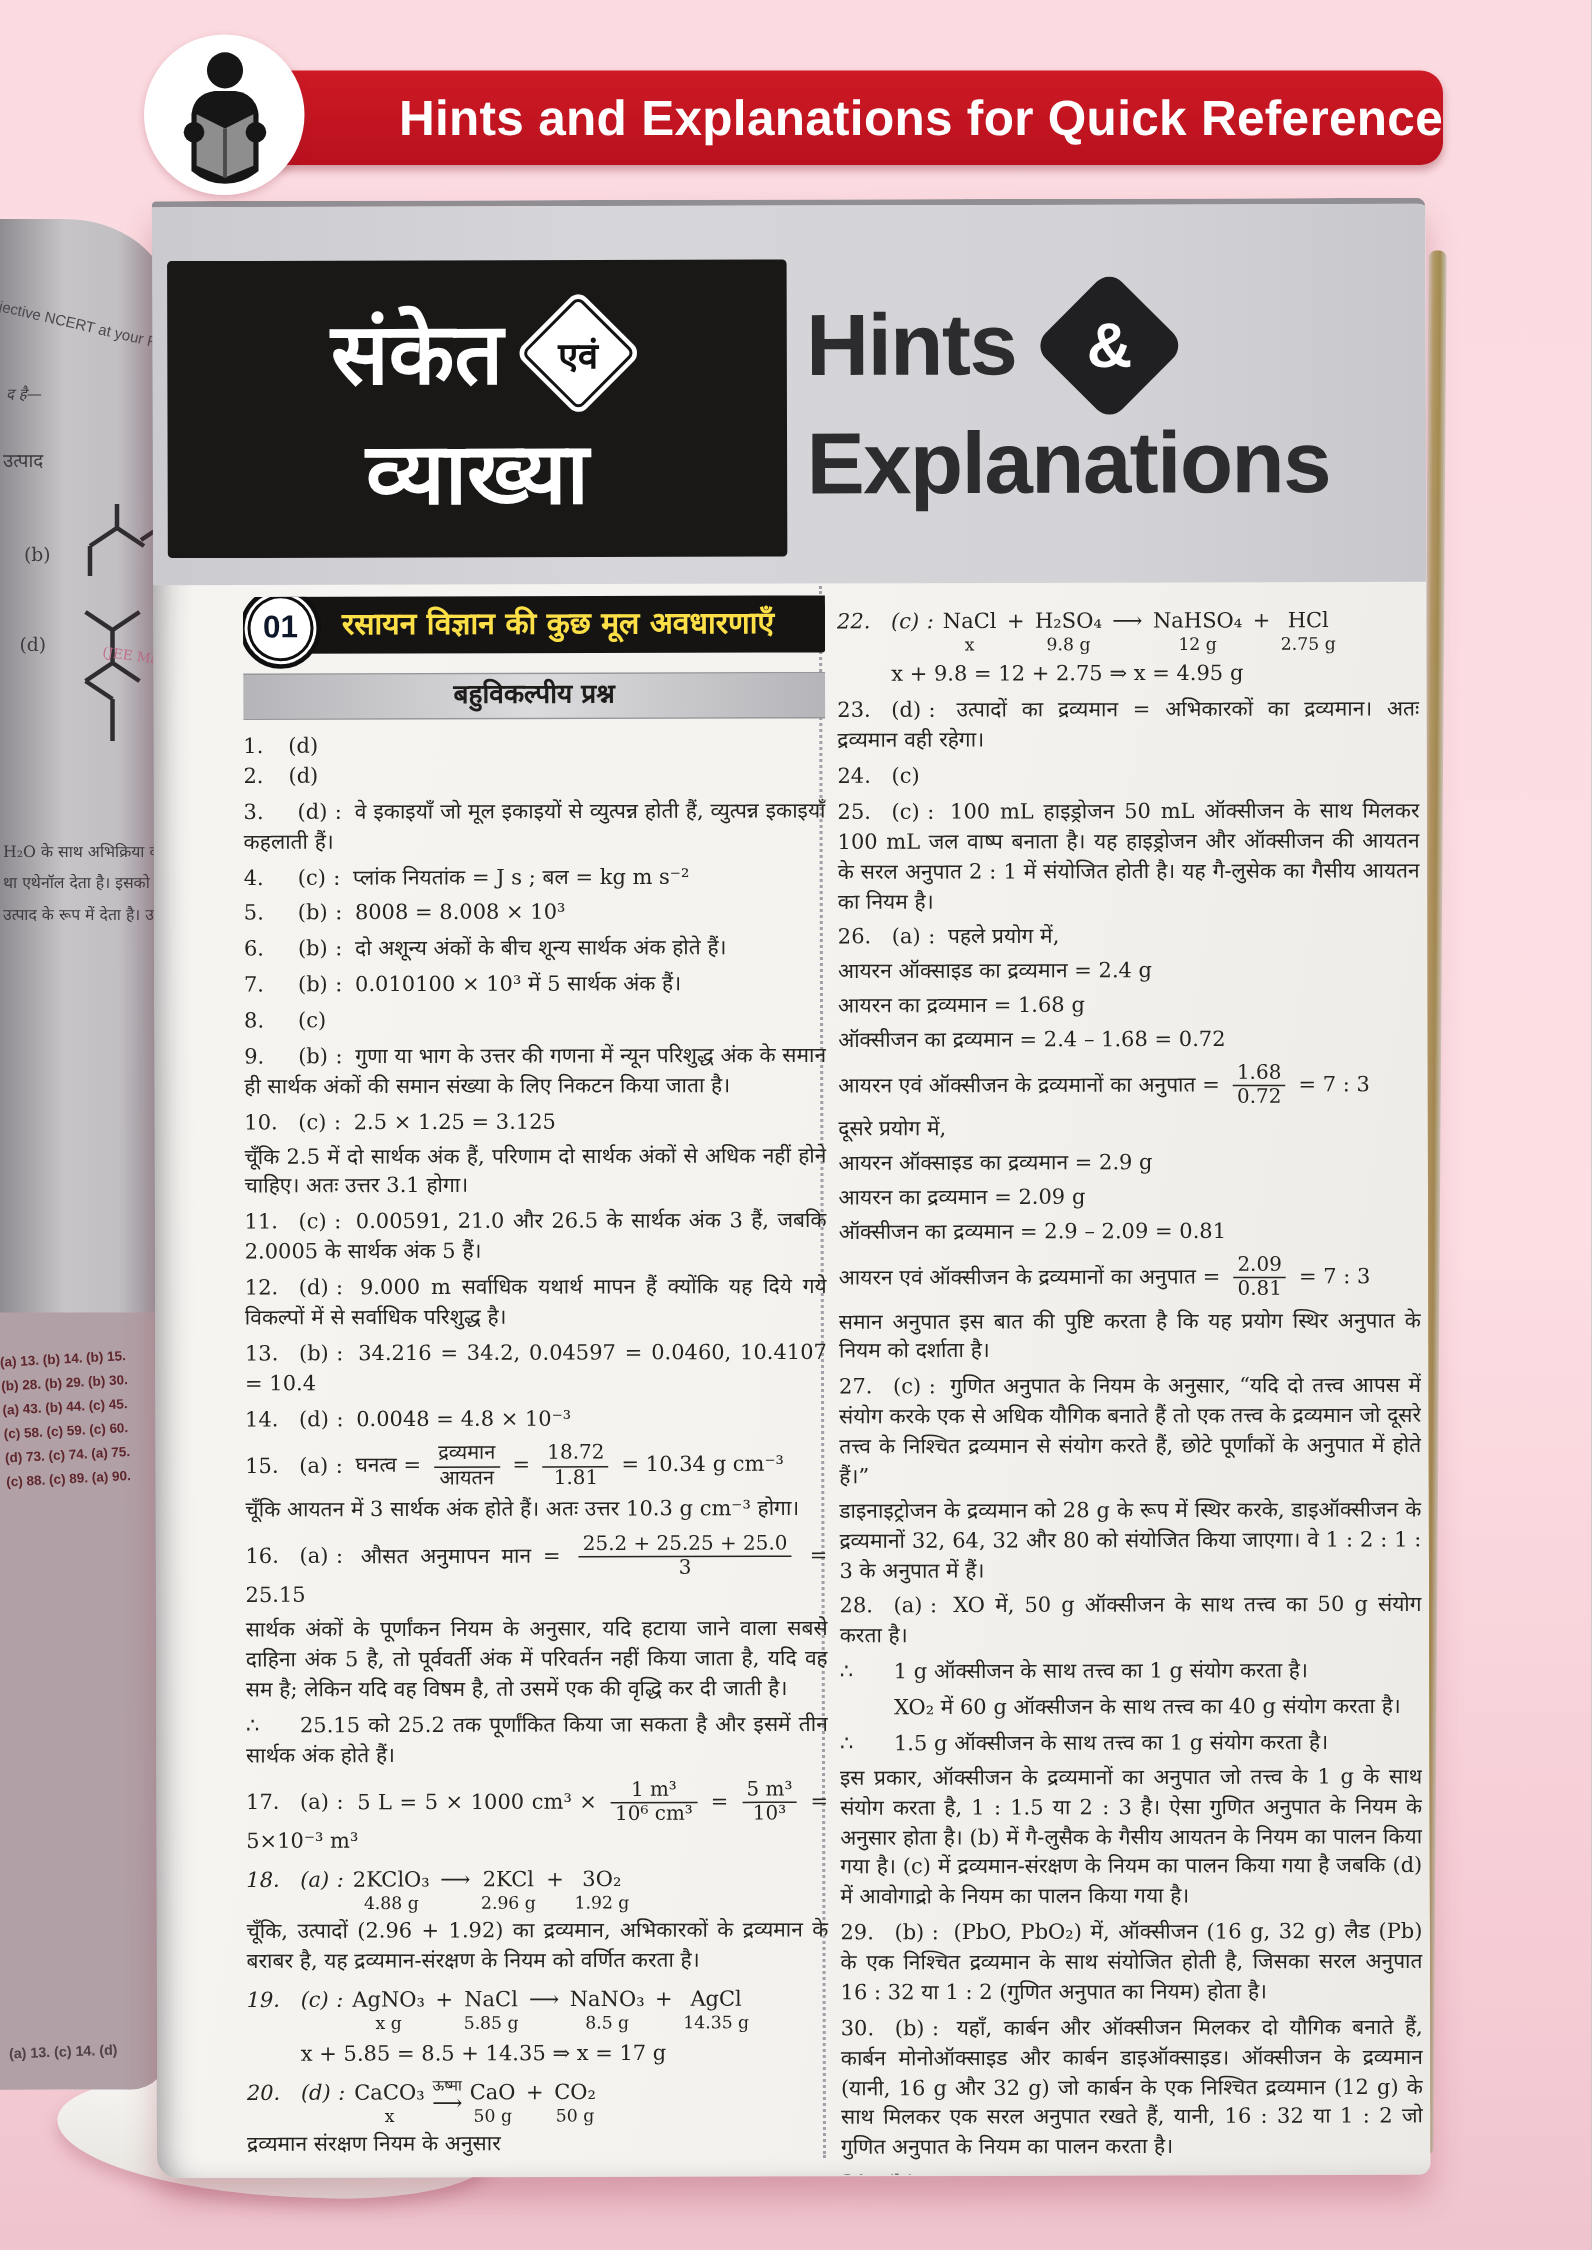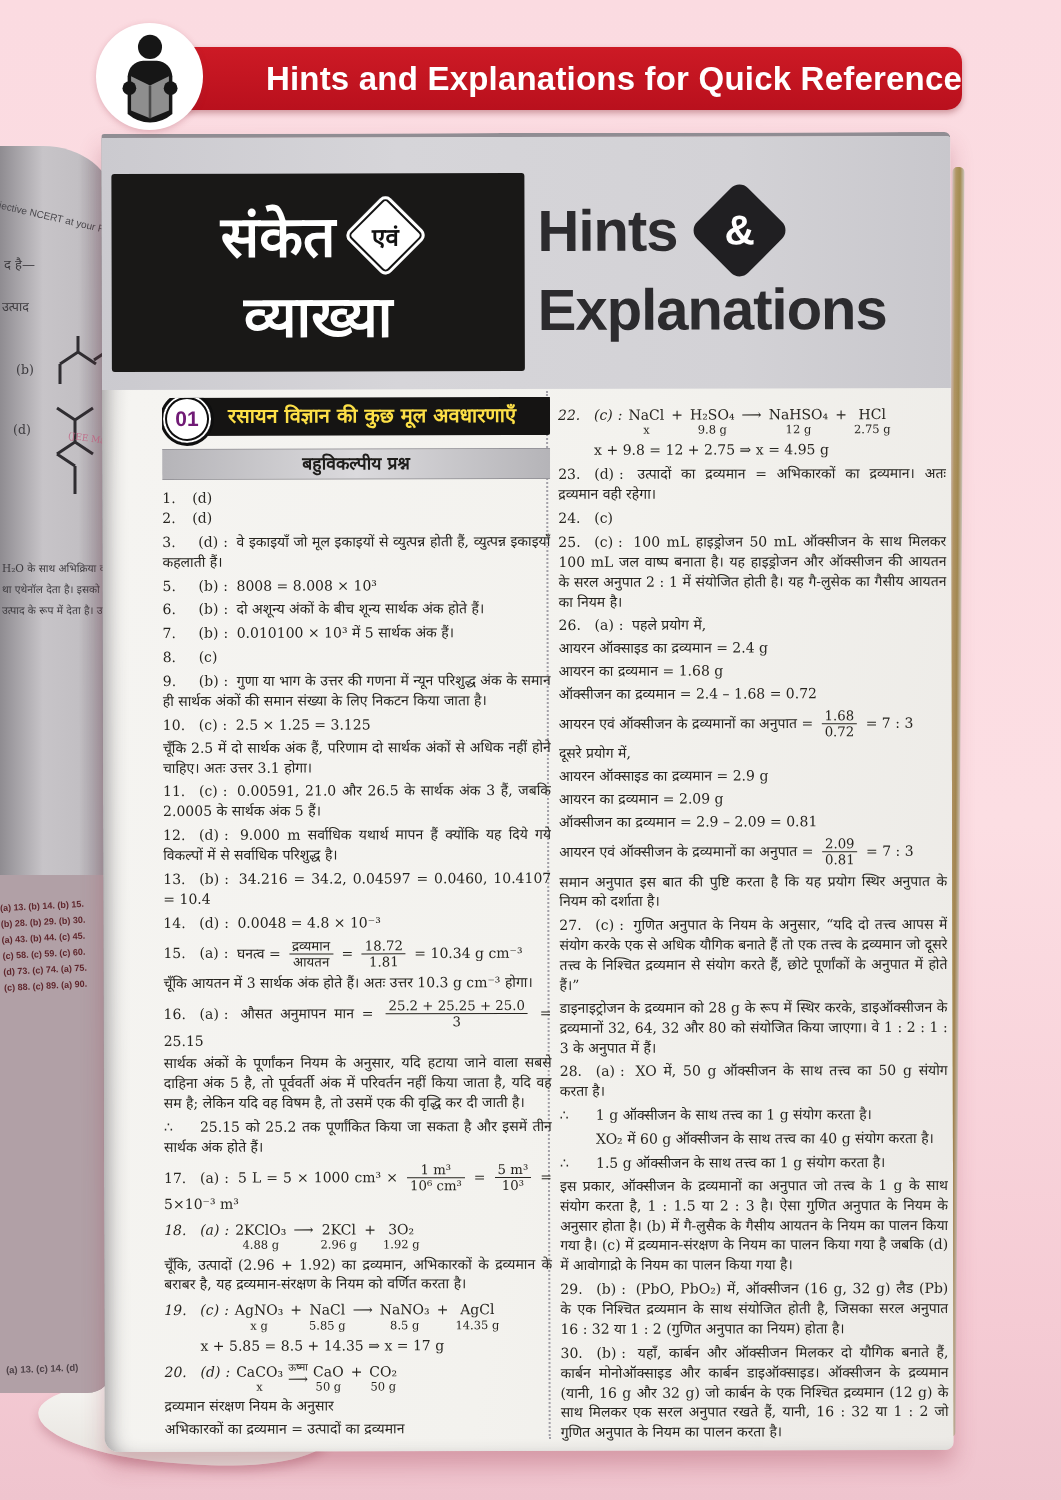--- a/index.html
+++ b/index.html
@@ -20,21 +20,21 @@
       box-shadow:0 2px 6px rgba(150,40,60,.25);}
 
   
   .prev-page{position:absolute;left:0;top:146px;width:113px;height:1247px;z-index:2;
       background:linear-gradient(90deg,#8f8c91 0%,#c7c4c8 38%,#c2bfc3 70%,#96939a 96%,#6c6970 100%);
       border-top-right-radius:70px 55px;border-bottom-right-radius:26px;overflow:hidden;
       color:#3c3a3e;}
   .pp-slant{position:absolute;left:-8px;top:69px;width:150px;font-size:10px;
       font-family:"Liberation Sans","DejaVu Sans",sans-serif;color:#4a484d;
       transform:rotate(13deg);white-space:nowrap;}
-  .pp-f1{position:absolute;left:4px;top:109px;font-size:13px;}
+  .pp-f1{position:absolute;left:4px;top:109px;font-size:10px;font-style:italic;}
   .pp-f2{position:absolute;left:2px;top:152px;font-size:12.5px;}
   .pp-optb{position:absolute;left:16px;top:216px;font-size:12.5px;}
   .pp-optd{position:absolute;left:13px;top:276px;font-size:12.5px;}
   .pp-structb{position:absolute;left:48px;top:186px;}
   .pp-structd{position:absolute;left:45px;top:256px;}
   .pp-jee{position:absolute;left:68px;top:288px;font-size:9px;color:#c06f8a;
       transform:rotate(8deg);white-space:nowrap;}
   .pp-para{position:absolute;left:2px;top:412px;width:118px;font-size:10.5px;line-height:21px;}
   .pp-line{white-space:nowrap;}
   .pp-pink{position:absolute;left:0;top:729px;width:113px;height:518px;
@@ -90,21 +90,21 @@
   
   .divider{position:absolute;left:444px;top:254px;height:1048px;border-left:2px dotted #a19fa7;}
   .col{position:absolute;font-size:14px;line-height:1.42;overflow:hidden;}
   .col-left{left:60px;top:260px;width:388px;height:1042px;}
   .col-right{left:456px;top:254px;width:388px;height:1050px;}
 
   .chap-row{position:relative;height:44px;margin-bottom:6px;}
   .chap-badge{position:absolute;left:-2px;top:-6px;width:48px;height:48px;border-radius:50%;
       background:#fff;border:3px solid #0f0f0f;z-index:2;display:flex;align-items:center;justify-content:center;
       box-shadow:inset 0 0 0 2px #fff,inset 0 0 0 4px #0f0f0f;
-      font-family:"Liberation Sans","DejaVu Sans",sans-serif;font-weight:bold;font-size:21px;color:#701a75;}
+      font-family:"Liberation Sans","DejaVu Sans",sans-serif;font-weight:bold;font-size:21px;color:#0f172a;}
   .chap-bar{position:absolute;left:22px;right:0;top:-2px;height:40px;background:#151413;color:#fde047;
       display:flex;align-items:center;padding-left:44px;font-size:20px;font-weight:bold;border-radius:2px;}
   .sub-bar{height:29px;margin-top:7px;background:linear-gradient(90deg,#b5b4b8,#dbdadd 50%,#b5b4b8);
       display:flex;align-items:center;justify-content:center;font-size:17.5px;font-weight:bold;color:#1e1d1b;
       border-top:1px solid #97969b;border-bottom:1px solid #97969b;}
   .items{margin-top:9px;}
 
   .blk{margin-top:4px;text-align:justify;}
   .blk.math{margin-left:36px;text-align:left;}
   .blk.cont{margin-top:3px;}
@@ -220,20 +220,21 @@
       </div>
       <div class="sub-bar">
         <span>बहुविकल्पीय प्रश्न</span>
       </div>
       <div class="items" id="left-items">
           <div class="blk rowp rowp2">
             <span class="pair"><span class="bn">1.</span><span class="ba">(d)</span></span>
             <span class="pair"><span class="bn">2.</span><span class="ba">(d)</span></span>
           </div>
           <div class="blk item"><span class="bn">3.</span><span class="ba">(d)</span><span class="bc">: </span><span class="t">वे इकाइयाँ जो मूल इकाइयों से व्युत्पन्न होती हैं, व्युत्पन्न इकाइयाँ कहलाती हैं।</span></div>
+          <div class="blk item"><span class="bn">4.</span><span class="ba">(c)</span><span class="bc">: </span><span class="t">प्लांक नियतांक = J s ; बल = kg m s⁻²</span></div>
           <div class="blk item"><span class="bn">5.</span><span class="ba">(b)</span><span class="bc">: </span><span class="t">8008 = 8.008 × 10³</span></div>
           <div class="blk item"><span class="bn">6.</span><span class="ba">(b)</span><span class="bc">: </span><span class="t">दो अशून्य अंकों के बीच शून्य सार्थक अंक होते हैं।</span></div>
           <div class="blk item"><span class="bn">7.</span><span class="ba">(b)</span><span class="bc">: </span><span class="t">0.010100 × 10³ में 5 सार्थक अंक हैं।</span></div>
           <div class="blk item"><span class="bn">8.</span><span class="ba">(c)</span></div>
           <div class="blk item"><span class="bn">9.</span><span class="ba">(b)</span><span class="bc">: </span><span class="t">गुणा या भाग के उत्तर की गणना में न्यून परिशुद्ध अंक के समान ही सार्थक अंकों की समान संख्या के लिए निकटन किया जाता है।</span></div>
           <div class="blk item"><span class="bn">10.</span><span class="ba">(c)</span><span class="bc">: </span><span class="t">2.5 × 1.25 = 3.125</span></div>
           <div class="blk cont"><span class="t">चूँकि 2.5 में दो सार्थक अंक हैं, परिणाम दो सार्थक अंकों से अधिक नहीं होने चाहिए। अतः उत्तर 3.1 होगा।</span></div>
           <div class="blk item"><span class="bn">11.</span><span class="ba">(c)</span><span class="bc">: </span><span class="t">0.00591, 21.0 और 26.5 के सार्थक अंक 3 हैं, जबकि 2.0005 के सार्थक अंक 5 हैं।</span></div>
           <div class="blk item"><span class="bn">12.</span><span class="ba">(d)</span><span class="bc">: </span><span class="t">9.000 m सर्वाधिक यथार्थ मापन हैं क्योंकि यह दिये गये विकल्पों में से सर्वाधिक परिशुद्ध है।</span></div>
           <div class="blk item"><span class="bn">13.</span><span class="ba">(b)</span><span class="bc">: </span><span class="t">34.216 = 34.2, 0.04597 = 0.0460, 10.4107 = 10.4</span></div>

